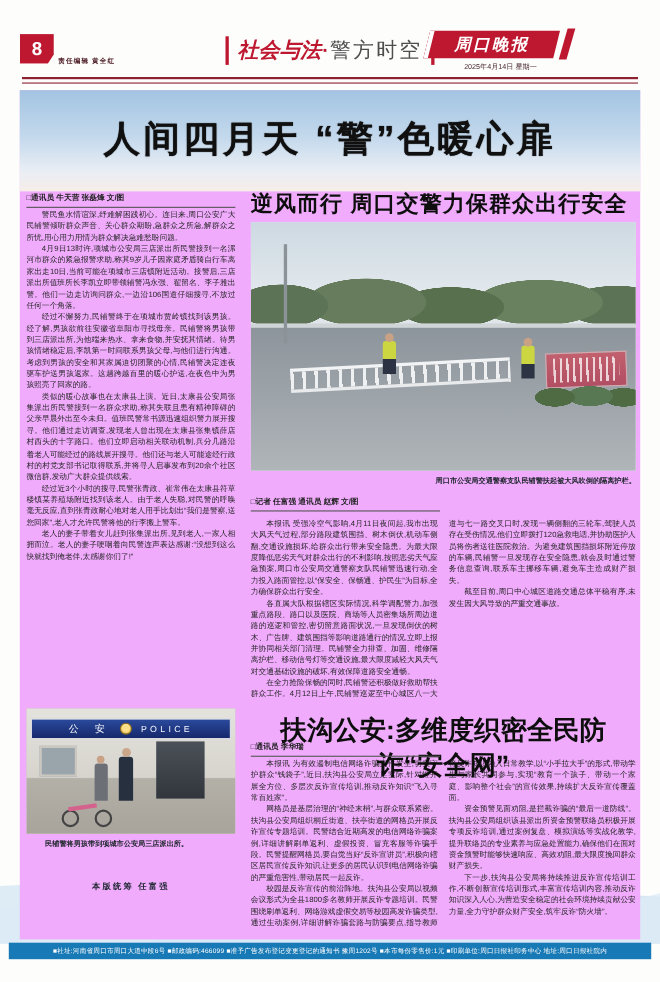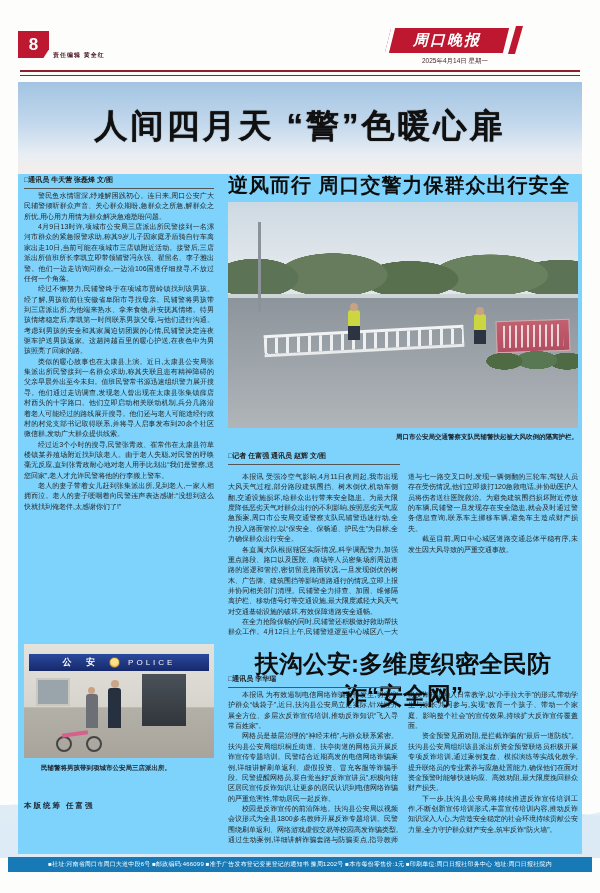--- a/index.html
+++ b/index.html
@@ -33,21 +33,21 @@
     display:flex;align-items:center;justify-content:center;
     box-shadow:4px 0 0 #fff inset;
   }
   .masthead-inner{transform:skewX(14deg);color:#fff;font-family:"DejaVu Serif",serif;
     font-style:italic;font-weight:bold;font-size:15px;letter-spacing:2px;}
   .masthead-slash{position:absolute;left:512px;top:26px;width:7px;height:28px;background:#bd1830;transform:skewX(-16deg);}
   .dateline{position:absolute;left:396px;top:57px;width:118px;text-align:center;font-size:6.5px;color:#4a2a30;}
   .toprule{position:absolute;left:20px;right:20px;top:70px;border-top:2.5px solid #8e2130;}
   .toprule2{position:absolute;left:20px;right:20px;top:75px;border-top:1px solid #8e2130;}
   
-  .content{position:absolute;left:18px;top:82px;width:564px;height:772px;background:#7dd3fc;}
+  .content{position:absolute;left:18px;top:82px;width:564px;height:772px;background:#f0abfc;}
   .skyband{position:absolute;left:0;top:0;right:0;height:92px;
     background:linear-gradient(180deg,#a3c4e2 0%,#c2d8ec 45%,#e9eef4 80%,#f6ede9 100%);}
   .main-headline{
     position:absolute;left:0;right:0;top:22px;text-align:center;z-index:2;
     font-size:33px;font-weight:bold;color:#101010;letter-spacing:3px;
     text-shadow:0 0 1px #222;
   }
   .byline{
     font-size:7px;font-weight:bold;color:#222;
     border-bottom:1px solid #555;padding-bottom:3px;
@@ -56,34 +56,34 @@
   .bodytext p{margin:0;text-indent:2em;}
   .col2{column-count:2;column-gap:10px;column-fill:auto;}
   
   .l-byline{position:absolute;left:6px;top:93px;width:190px;}
   .l-body{position:absolute;left:6px;top:109px;width:190px;height:448px;}
   
   .photo-left{position:absolute;left:6px;top:562px;width:190px;height:114px;overflow:hidden;background:#cfcdc6;z-index:1;}
   .pl-wall{position:absolute;inset:0;background:linear-gradient(180deg,#e4e2dc 0%,#d6d4cd 55%,#b3b0a8 56%,#a8a49c 100%);}
   .pl-sign{position:absolute;left:4px;right:4px;top:9px;height:17px;background:linear-gradient(180deg,#2b4a9d,#16286b);
     display:flex;align-items:center;justify-content:center;gap:8px;color:#fff;border:1px solid #d9dce5;}
-  .pl-sign .cn{font-size:9px;font-weight:bold;letter-spacing:6px;}
+  .pl-sign .cn{font-size:9px;font-weight:normal;letter-spacing:6px;}
   .pl-sign .en{font-size:8px;font-weight:normal;letter-spacing:3px;color:#f4f6ff;}
   .pl-badge{width:9px;height:9px;border-radius:50%;background:radial-gradient(circle at 50% 40%,#ffe08a 0 45%,#c89b2a 100%);border:1px solid #8a6d1d;}
   .pl-door{position:absolute;left:118px;top:30px;width:44px;height:52px;background:linear-gradient(180deg,#4b5158,#31363c);}
   .pl-window{position:absolute;left:12px;top:34px;width:30px;height:24px;background:#9aa4ab;border:2px solid #c9c7c0;}
   .pl-cop{position:absolute;left:84px;top:44px;width:13px;height:40px;background:#27303f;border-radius:3px 3px 0 0;}
   .pl-cop:before{content:"";position:absolute;left:3px;top:-8px;width:8px;height:8px;border-radius:50%;background:#caa68b;}
   .pl-civ{position:absolute;left:62px;top:50px;width:12px;height:34px;background:#6d6f77;border-radius:3px 3px 0 0;}
   .pl-civ:before{content:"";position:absolute;left:2px;top:-7px;width:7px;height:7px;border-radius:50%;background:#c9a184;}
   .pl-wheel{position:absolute;width:12px;height:12px;border:2px solid #444;border-radius:50%;background:transparent;}
   .pl-frame{position:absolute;left:38px;top:88px;width:26px;height:4px;background:#d4628c;transform:rotate(-8deg);}
   .photo-caption-left{position:absolute;left:10px;top:681px;width:182px;font-size:6.5px;line-height:1.5;color:#20262e;font-weight:bold;z-index:1;}
   .photo-caption-left p{margin:0;text-indent:2em;}
-  .coordinator{position:absolute;left:6px;top:719px;width:190px;text-align:left;font-size:7.5px;font-weight:bold;color:#1d2530;z-index:1;letter-spacing:2px;}
+  .coordinator{position:absolute;left:6px;top:719px;width:190px;text-align:center;font-size:7.5px;font-weight:bold;color:#1d2530;z-index:1;letter-spacing:2px;}
   
   .t-headline{position:absolute;left:210px;top:90px;width:350px;text-align:left;font-size:20px;font-weight:bold;color:#0e0e0e;letter-spacing:1px;z-index:2;}
   .photo-traffic{position:absolute;left:210px;top:120px;width:350px;height:226px;overflow:hidden;background:#dfe5e9;z-index:1;}
   .pt-sky{position:absolute;left:0;right:0;top:0;height:86px;background:linear-gradient(180deg,#cdd9e2,#e9edf0);}
   .pt-trees{position:absolute;left:0;right:0;top:40px;height:60px;
     background:
       radial-gradient(70px 32px at 8% 60%,#5d7355 60%,transparent 61%),
       radial-gradient(90px 36px at 30% 55%,#667c5c 60%,transparent 61%),
       radial-gradient(80px 30px at 52% 62%,#59704f 60%,transparent 61%),
       radial-gradient(95px 34px at 75% 55%,#6a8160 60%,transparent 61%),
@@ -122,20 +122,25 @@
 </head>
 <body>
 
 <div class="sheet">
 
   <div class="pagenum">
       <span>8</span>
     </div>
   <div class="editor">责任编辑 黄全红</div>
 
+  <div class="section-title">
+    <span class="st-script">社会与法</span>
+    <span class="st-dot">·</span>
+    <span class="st-rest">警方时空</span>
+  </div>
 
   <div class="masthead">
     <span class="masthead-inner">周口晚报</span>
   </div>
   <div class="masthead-slash"></div>
   <div class="dateline">2025年4月14日 星期一</div>
 
   <div class="toprule"></div>
   <div class="toprule2"></div>
 

